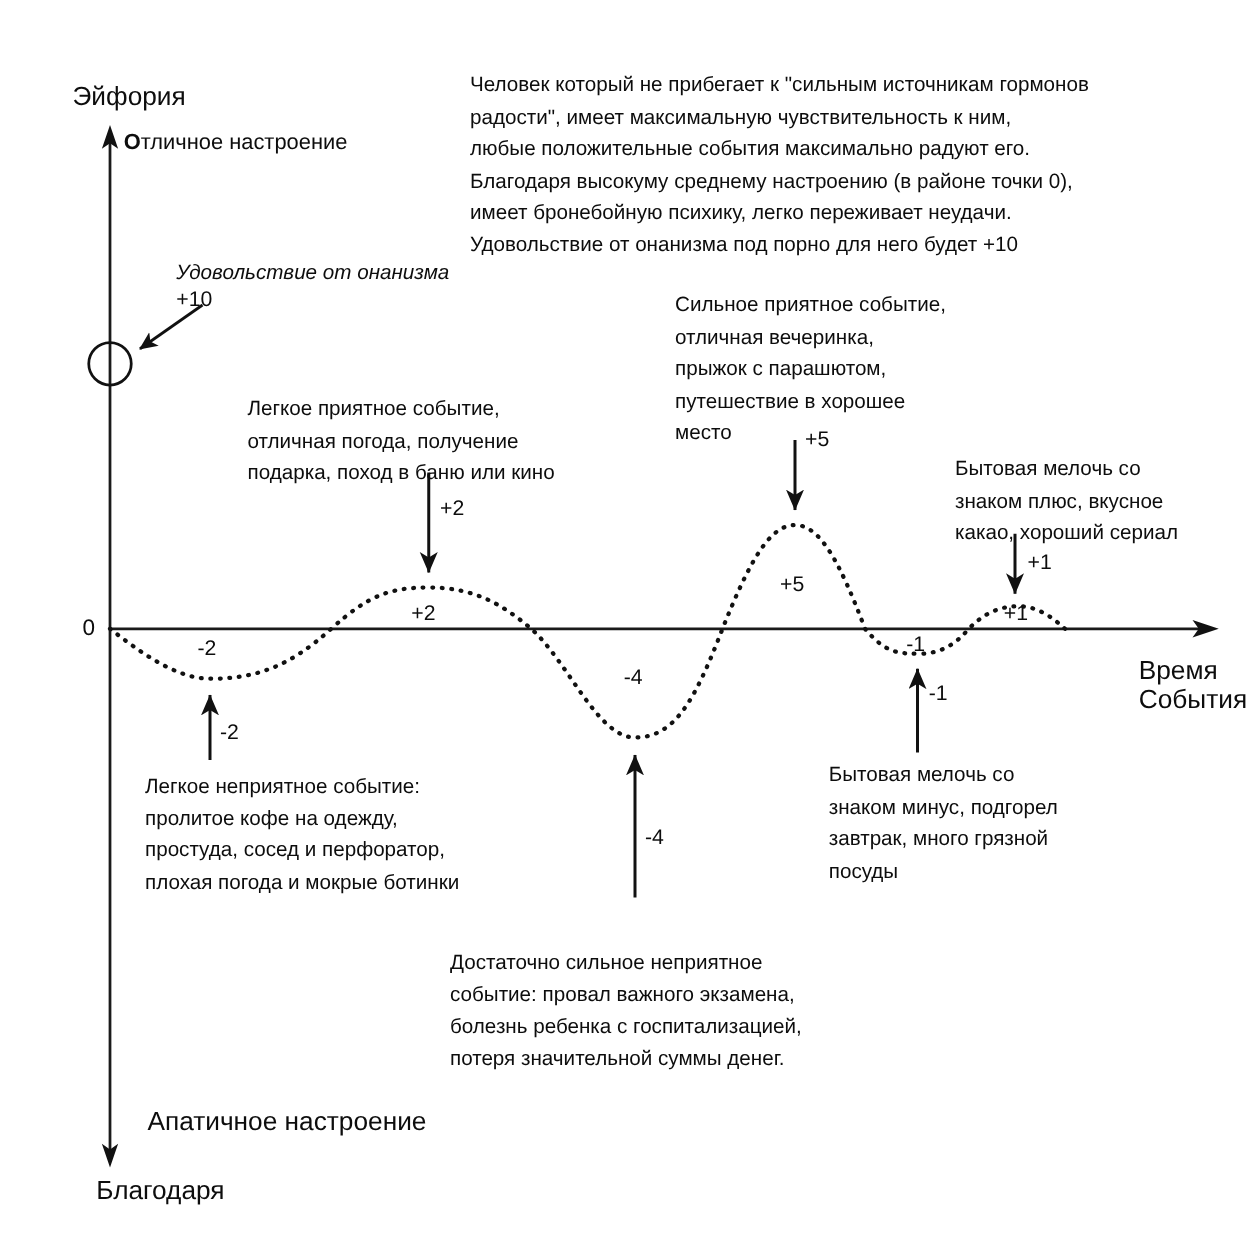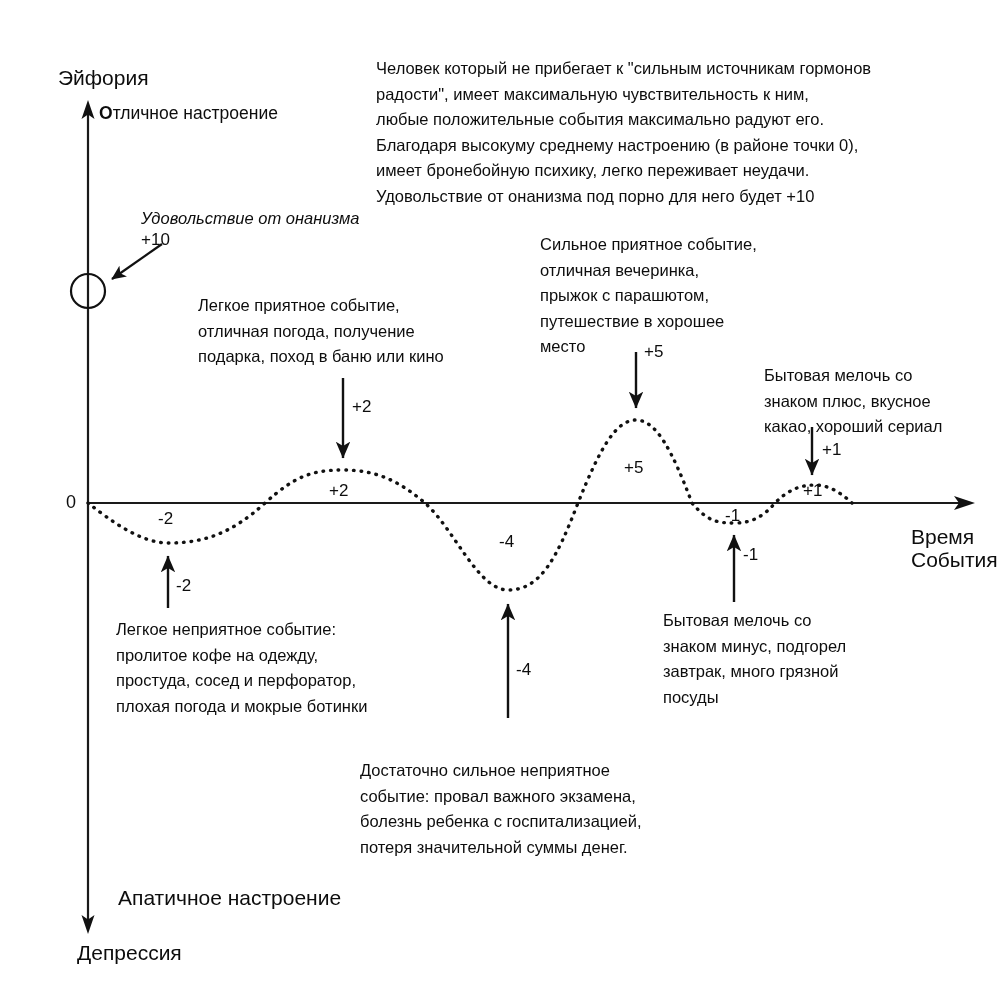--- a/index.html
+++ b/index.html
@@ -135,31 +135,31 @@
 Благодаря высокуму среднему  настроению (в районе точки 0),
 имеет бронебойную психику, легко переживает неудачи.
 Удовольствие от онанизма под порно для него будет +10</div>
 
   <div class="axis-cap" style="left:58px; top:66px;">Эйфория</div>
 
   <div class="excellent-label" style="left:99px; top:103px;"><span class="bold-lead">О</span><span>тличное настроение</span></div>
 
   <div class="axis-cap" style="left:118px; top:886px;">Апатичное настроение</div>
 
-  <div class="axis-cap" style="left:77px; top:941px;">Депрессия</div>
+  <div class="axis-cap" style="left:77px; top:941px;">Благодаря</div>
 
   <div class="zero-label" style="left:66px; top:492px;">0</div>
 
   <div class="axis-cap" style="left:911px; top:525px;">Время</div>
   <div class="axis-cap" style="left:911px; top:548px;">События</div>
 
   <div class="txt" style="left:141px; top:206px;font-style:italic;">Удовольствие от онанизма</div>
   <div class="num" style="left:141px; top:230px;">+10</div>
 
-  <div class="desc-block" style="left:198px; top:293px; width:260px;">Легкое приятное событие,
+  <div class="desc-block" style="left:198px; top:315px; width:260px;">Легкое приятное событие,
 отличная погода, получение
 подарка, поход в баню или кино</div>
   <div class="num" style="left:352px; top:397px;">+2</div>
   <div class="num" style="left:329px; top:481px;">+2</div>
 
   <div class="num" style="left:158px; top:509px;">-2</div>
   <div class="num" style="left:176px; top:576px;">-2</div>
   <div class="desc-block" style="left:540px; top:232px; width:250px;">Сильное приятное событие,
 отличная вечеринка,
 прыжок с парашютом,

